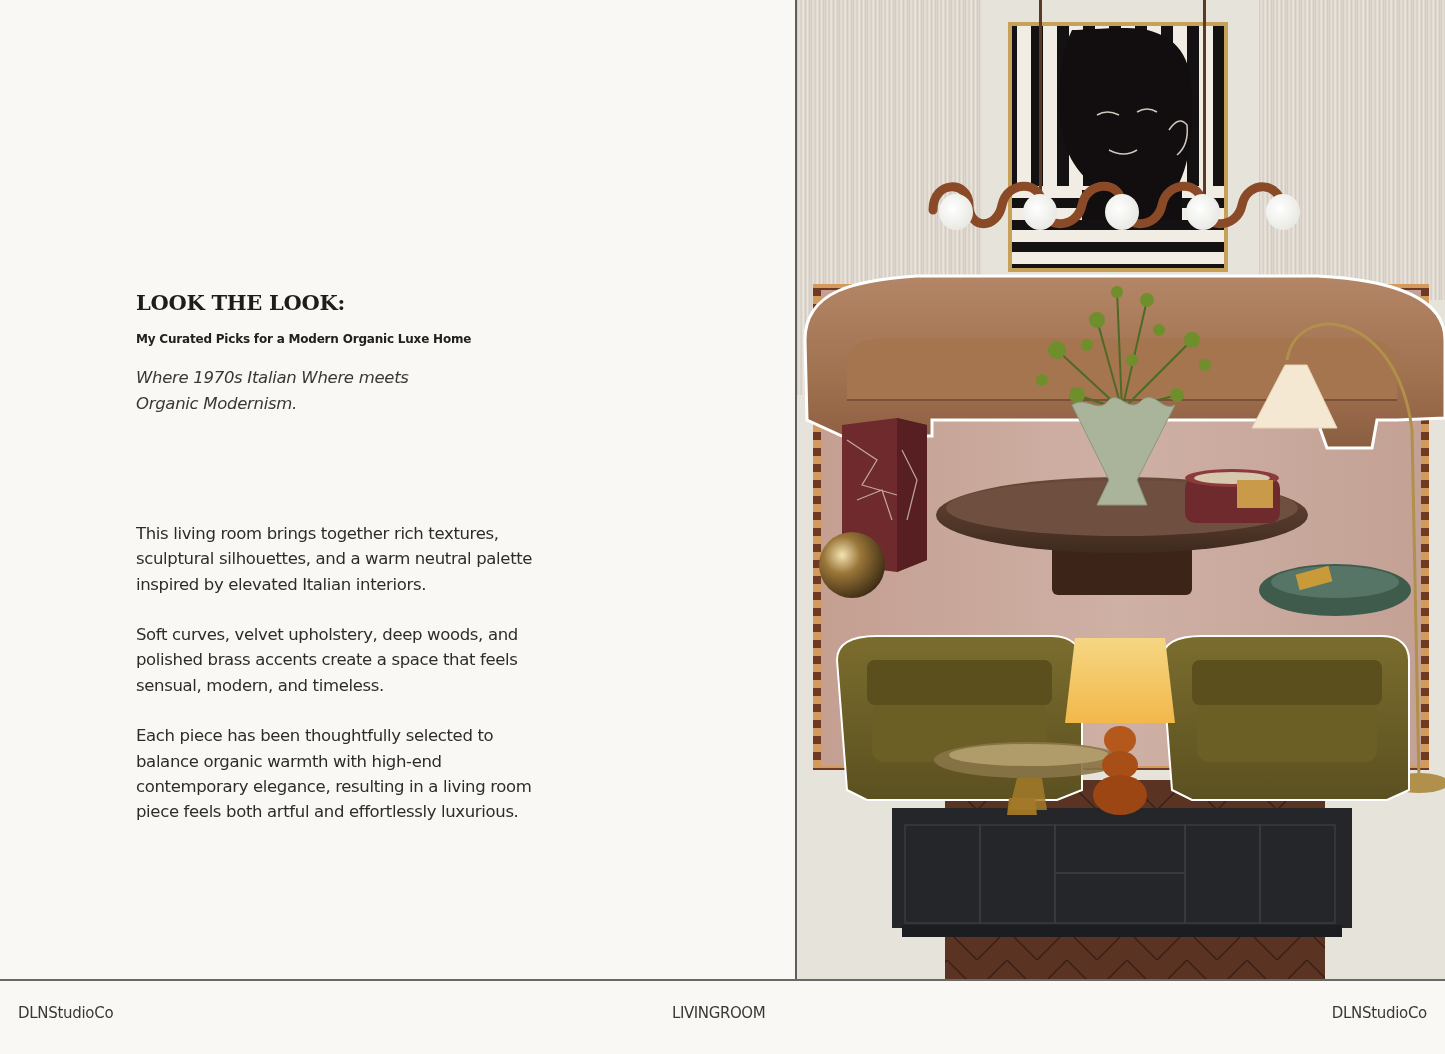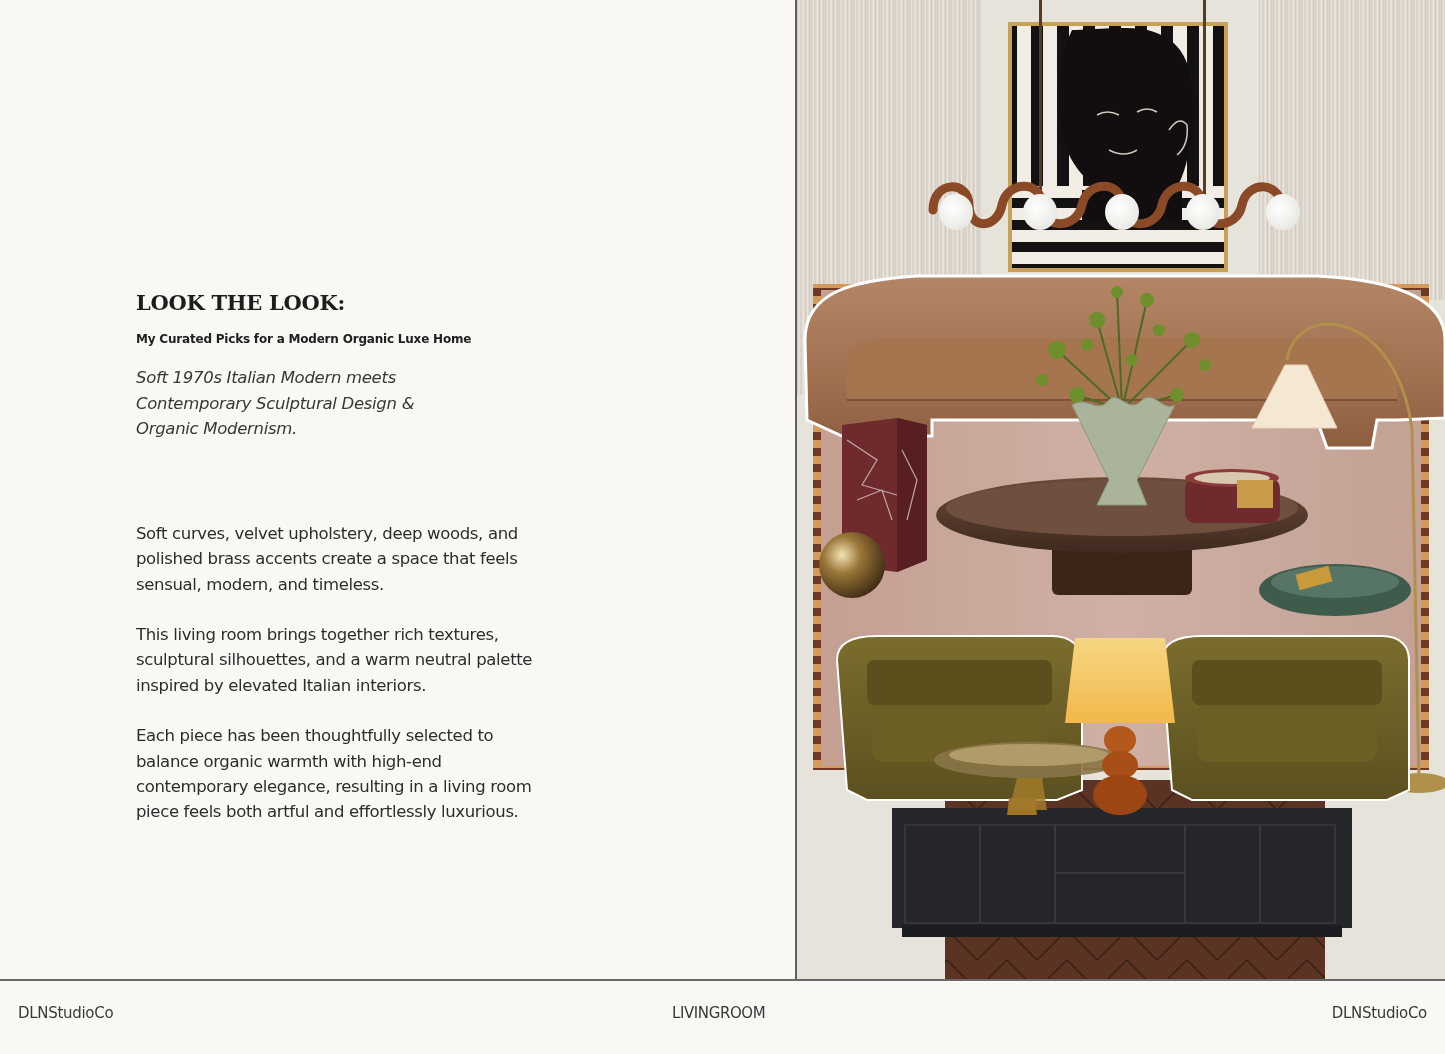--- a/index.html
+++ b/index.html
@@ -51,34 +51,33 @@
   </style>
 </head>
 <body>
 
 <div class="page">
 
   <div class="text-panel">
     <h1 class="heading">LOOK THE LOOK:</h1>
     <h2 class="subheading">My Curated Picks for a Modern Organic Luxe Home</h2>
     <div class="tagline">
-      <span>Soft 1970s Italian Modern meets</span>
-      <span>Contemporary Sculptural Design &amp;</span>
+      <span>Where 1970s Italian Where meets</span>
       <span>Organic Modernism.</span>
     </div>
     <div class="body-copy">
       <p>
+        <span>This living room brings together rich textures,</span>
+        <span>sculptural silhouettes, and a warm neutral palette</span>
+        <span>inspired by elevated Italian interiors.</span>
+      </p>
+      <p>
         <span>Soft curves, velvet upholstery, deep woods, and</span>
         <span>polished brass accents create a space that feels</span>
         <span>sensual, modern, and timeless.</span>
-      </p>
-      <p>
-        <span>This living room brings together rich textures,</span>
-        <span>sculptural silhouettes, and a warm neutral palette</span>
-        <span>inspired by elevated Italian interiors.</span>
       </p>
       <p>
         <span>Each piece has been thoughtfully selected to</span>
         <span>balance organic warmth with high-end</span>
         <span>contemporary elegance, resulting in a living room</span>
         <span>piece feels both artful and effortlessly luxurious.</span>
       </p>
     </div>
   </div>
 

